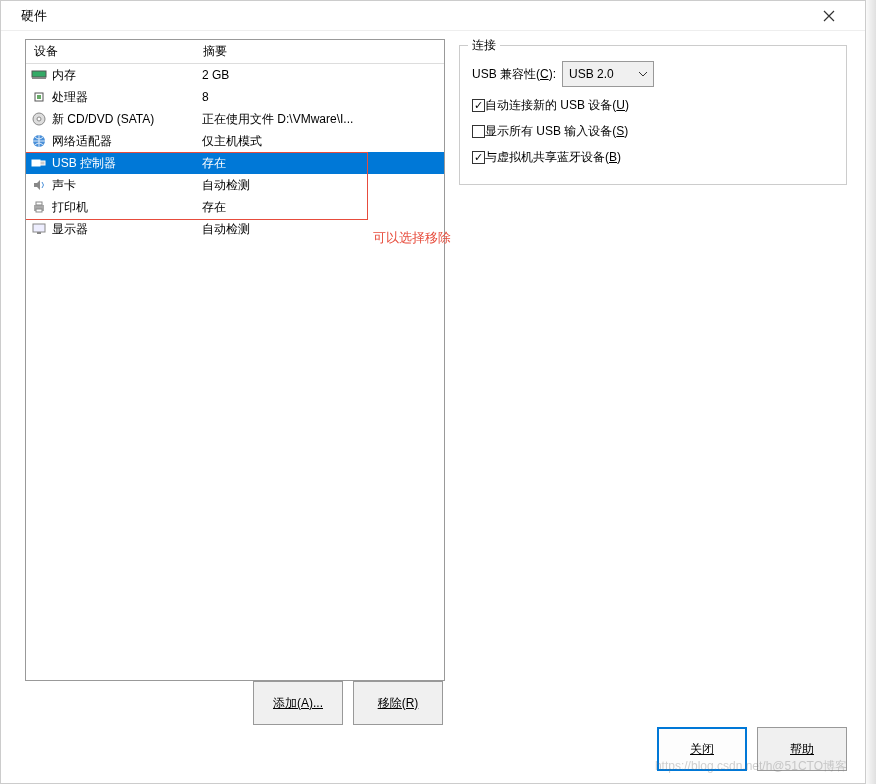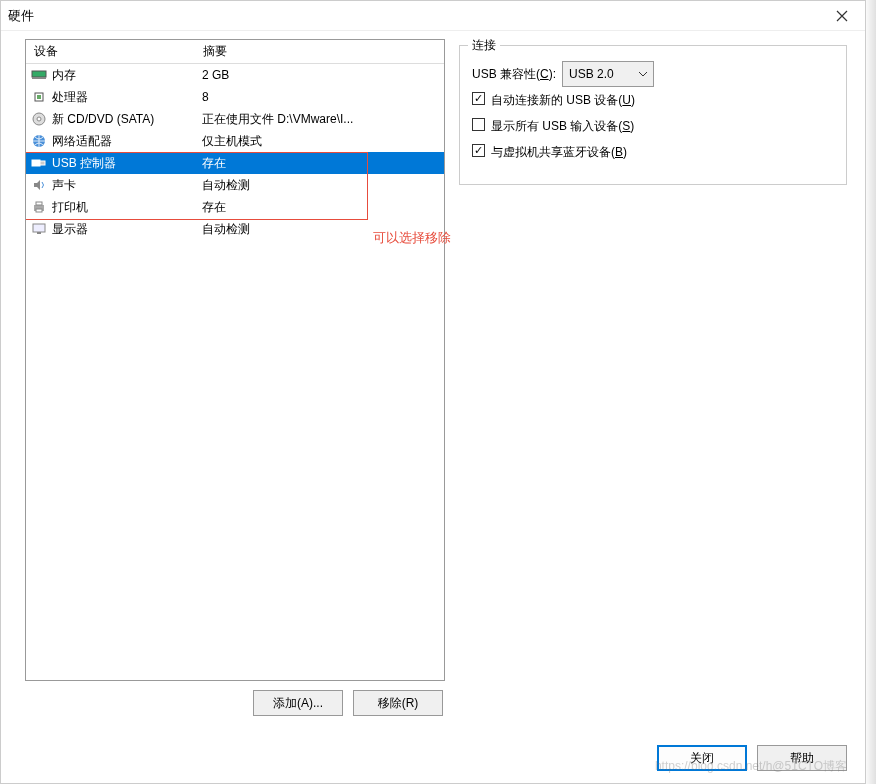--- a/index.html
+++ b/index.html
@@ -16,21 +16,21 @@
       width: 866px;
       height: 784px;
       border: 1px solid #ccc;
       background: #fff;
       position: relative;
     }
     .titlebar {
       height: 30px;
       display: flex;
       align-items: center;
-      padding: 0 3px;
+      padding: 0 16px;
       border-bottom: 1px solid #eee;
     }
     .titlebar-title { flex: 1; font-size: 13px; padding-left: 4px; }
     .close-btn {
       width: 40px; height: 28px;
       display: flex; align-items: center; justify-content: center;
       cursor: pointer;
     }
     .close-btn svg { width: 12px; height: 12px; }
     .content {
@@ -82,26 +82,27 @@
     .btn-row {
       height: 44px;
       display: flex;
       justify-content: flex-end;
       align-items: center;
       gap: 10px;
       padding-right: 2px;
     }
     .btn {
       min-width: 90px;
-      height: 26px;
+      height: 44px;
       border: 1px solid #999;
       background: #f0f0f0;
       cursor: pointer;
       font-family: inherit;
       font-size: 12px;
+      text-decoration: underline;
     }
     .btn.primary { border: 2px solid #0078d7; background: #fdfdfd; }
     .right-col { flex: 1; }
     .groupbox {
       border: 1px solid #ccc;
       padding: 14px 12px 14px 12px;
       position: relative;
       margin-top: 6px;
     }
     .groupbox-title {
@@ -125,23 +126,23 @@
       display: flex;
       align-items: center;
       padding: 0 6px;
       min-width: 92px;
       justify-content: space-between;
       cursor: pointer;
     }
     .combo-arrow svg { width: 8px; height: 8px; }
     .checkbox-row {
       display: flex;
-      align-items: flex-start;
+      align-items: center;
       height: 26px;
-      gap: 6px;
+      gap: 0;
     }
     .checkbox {
       width: 13px; height: 13px;
       border: 1px solid #333;
       display: flex; align-items: center; justify-content: center;
       cursor: pointer;
       background: #fff;
     }
     .checkbox.checked::after {
       content: "✓";

